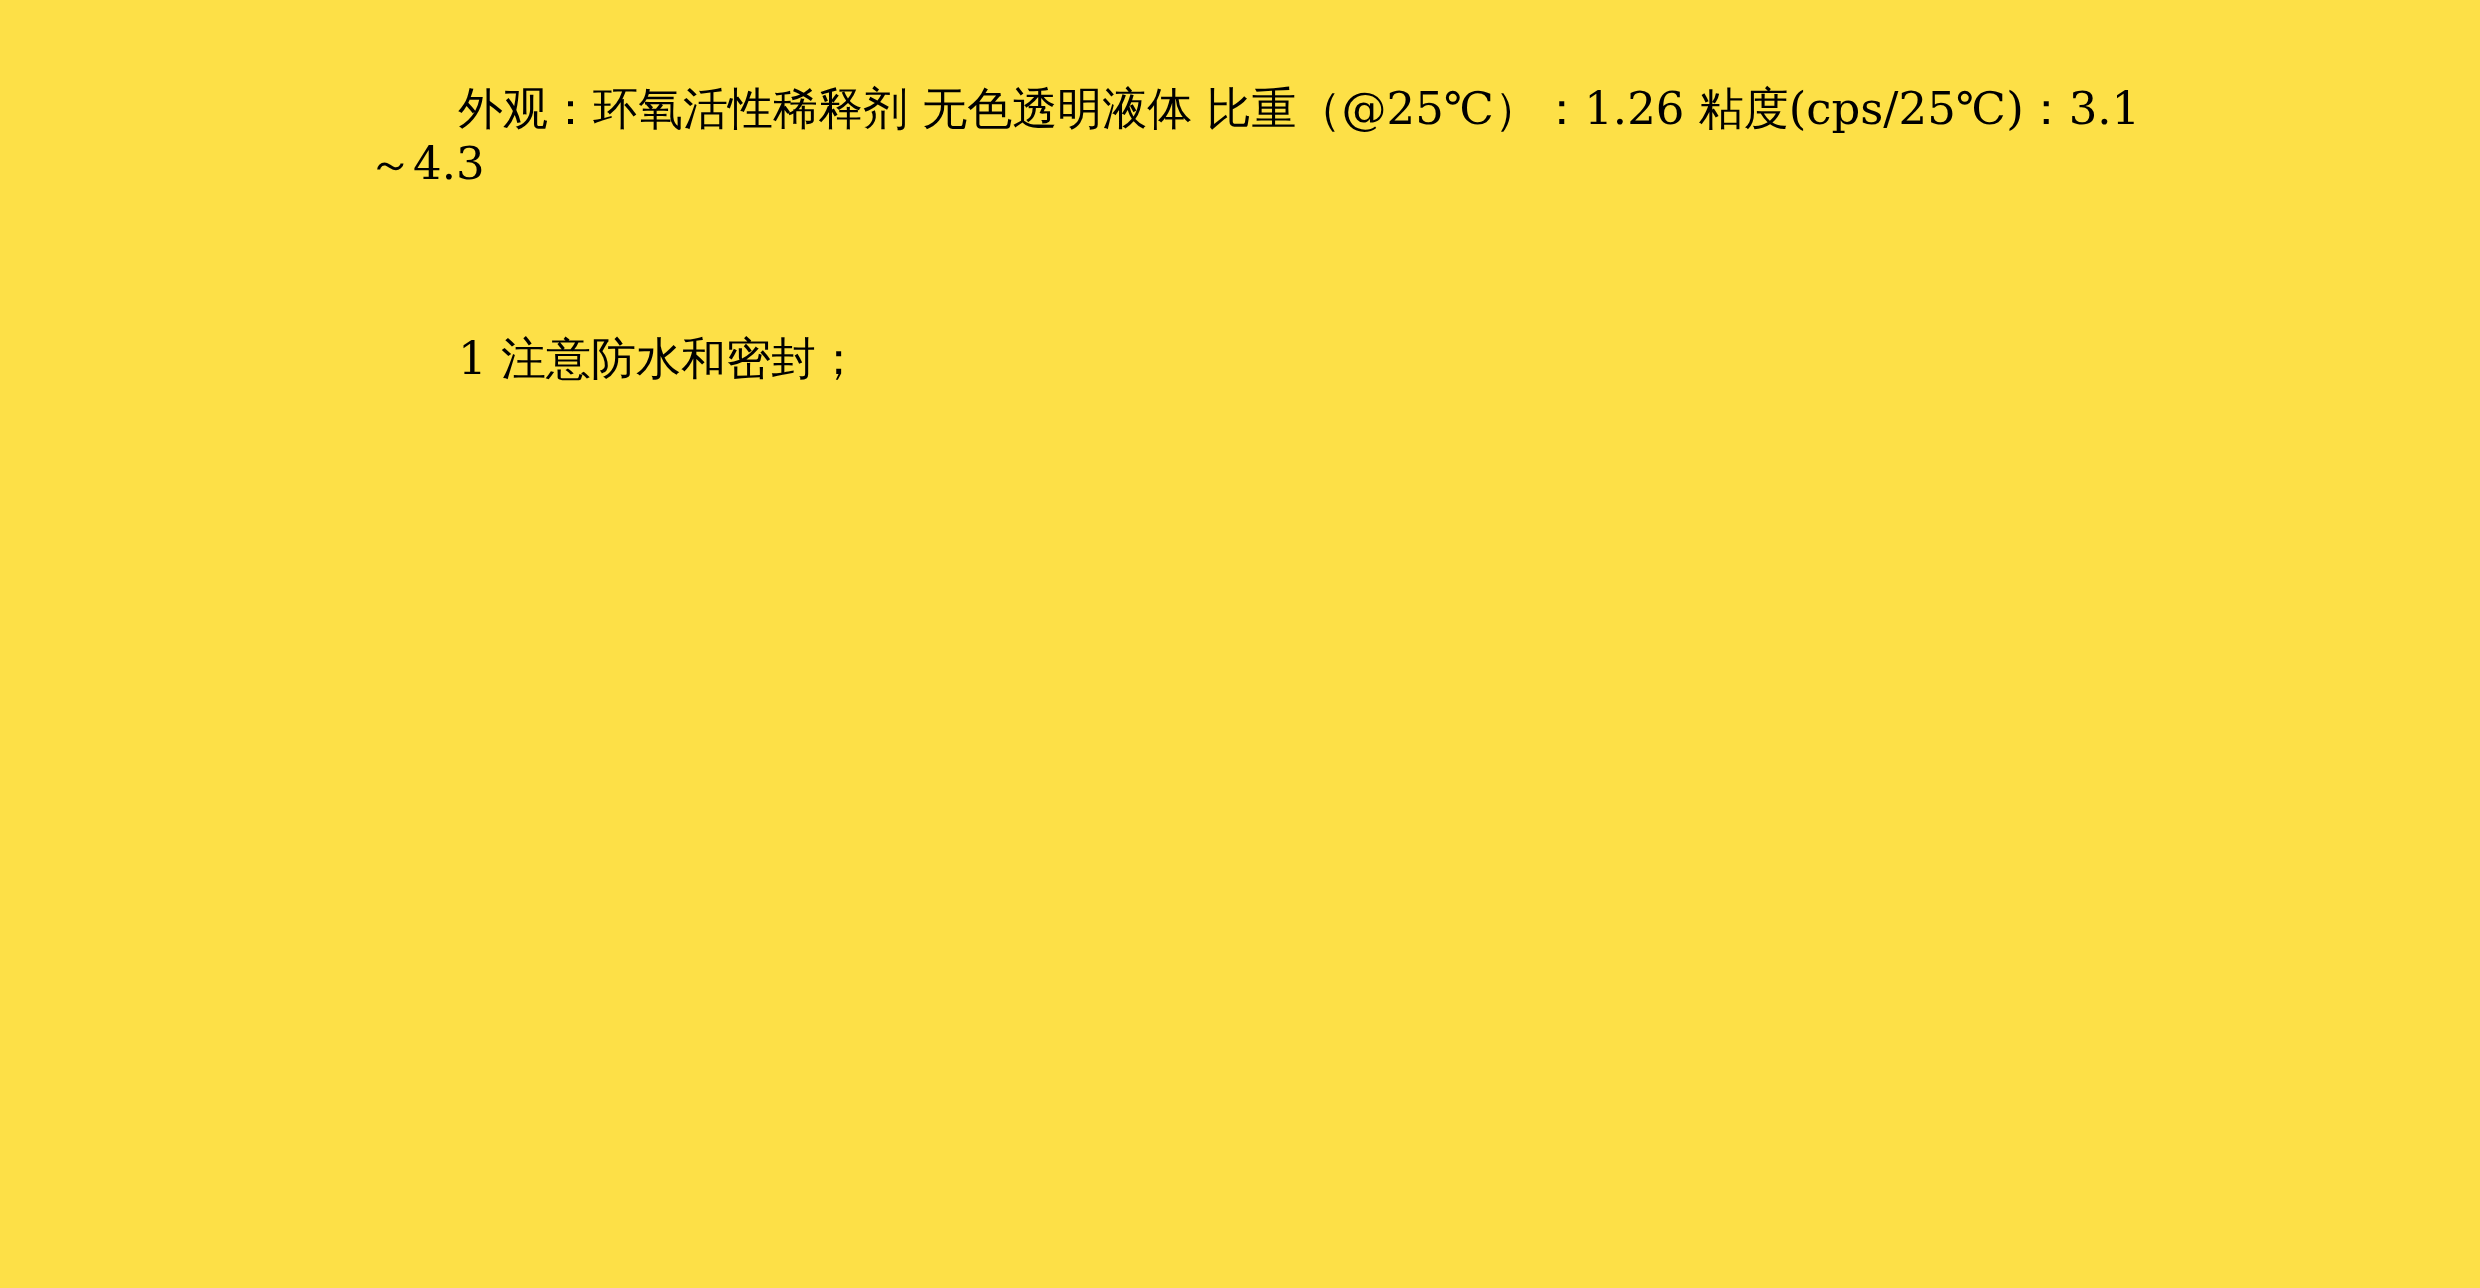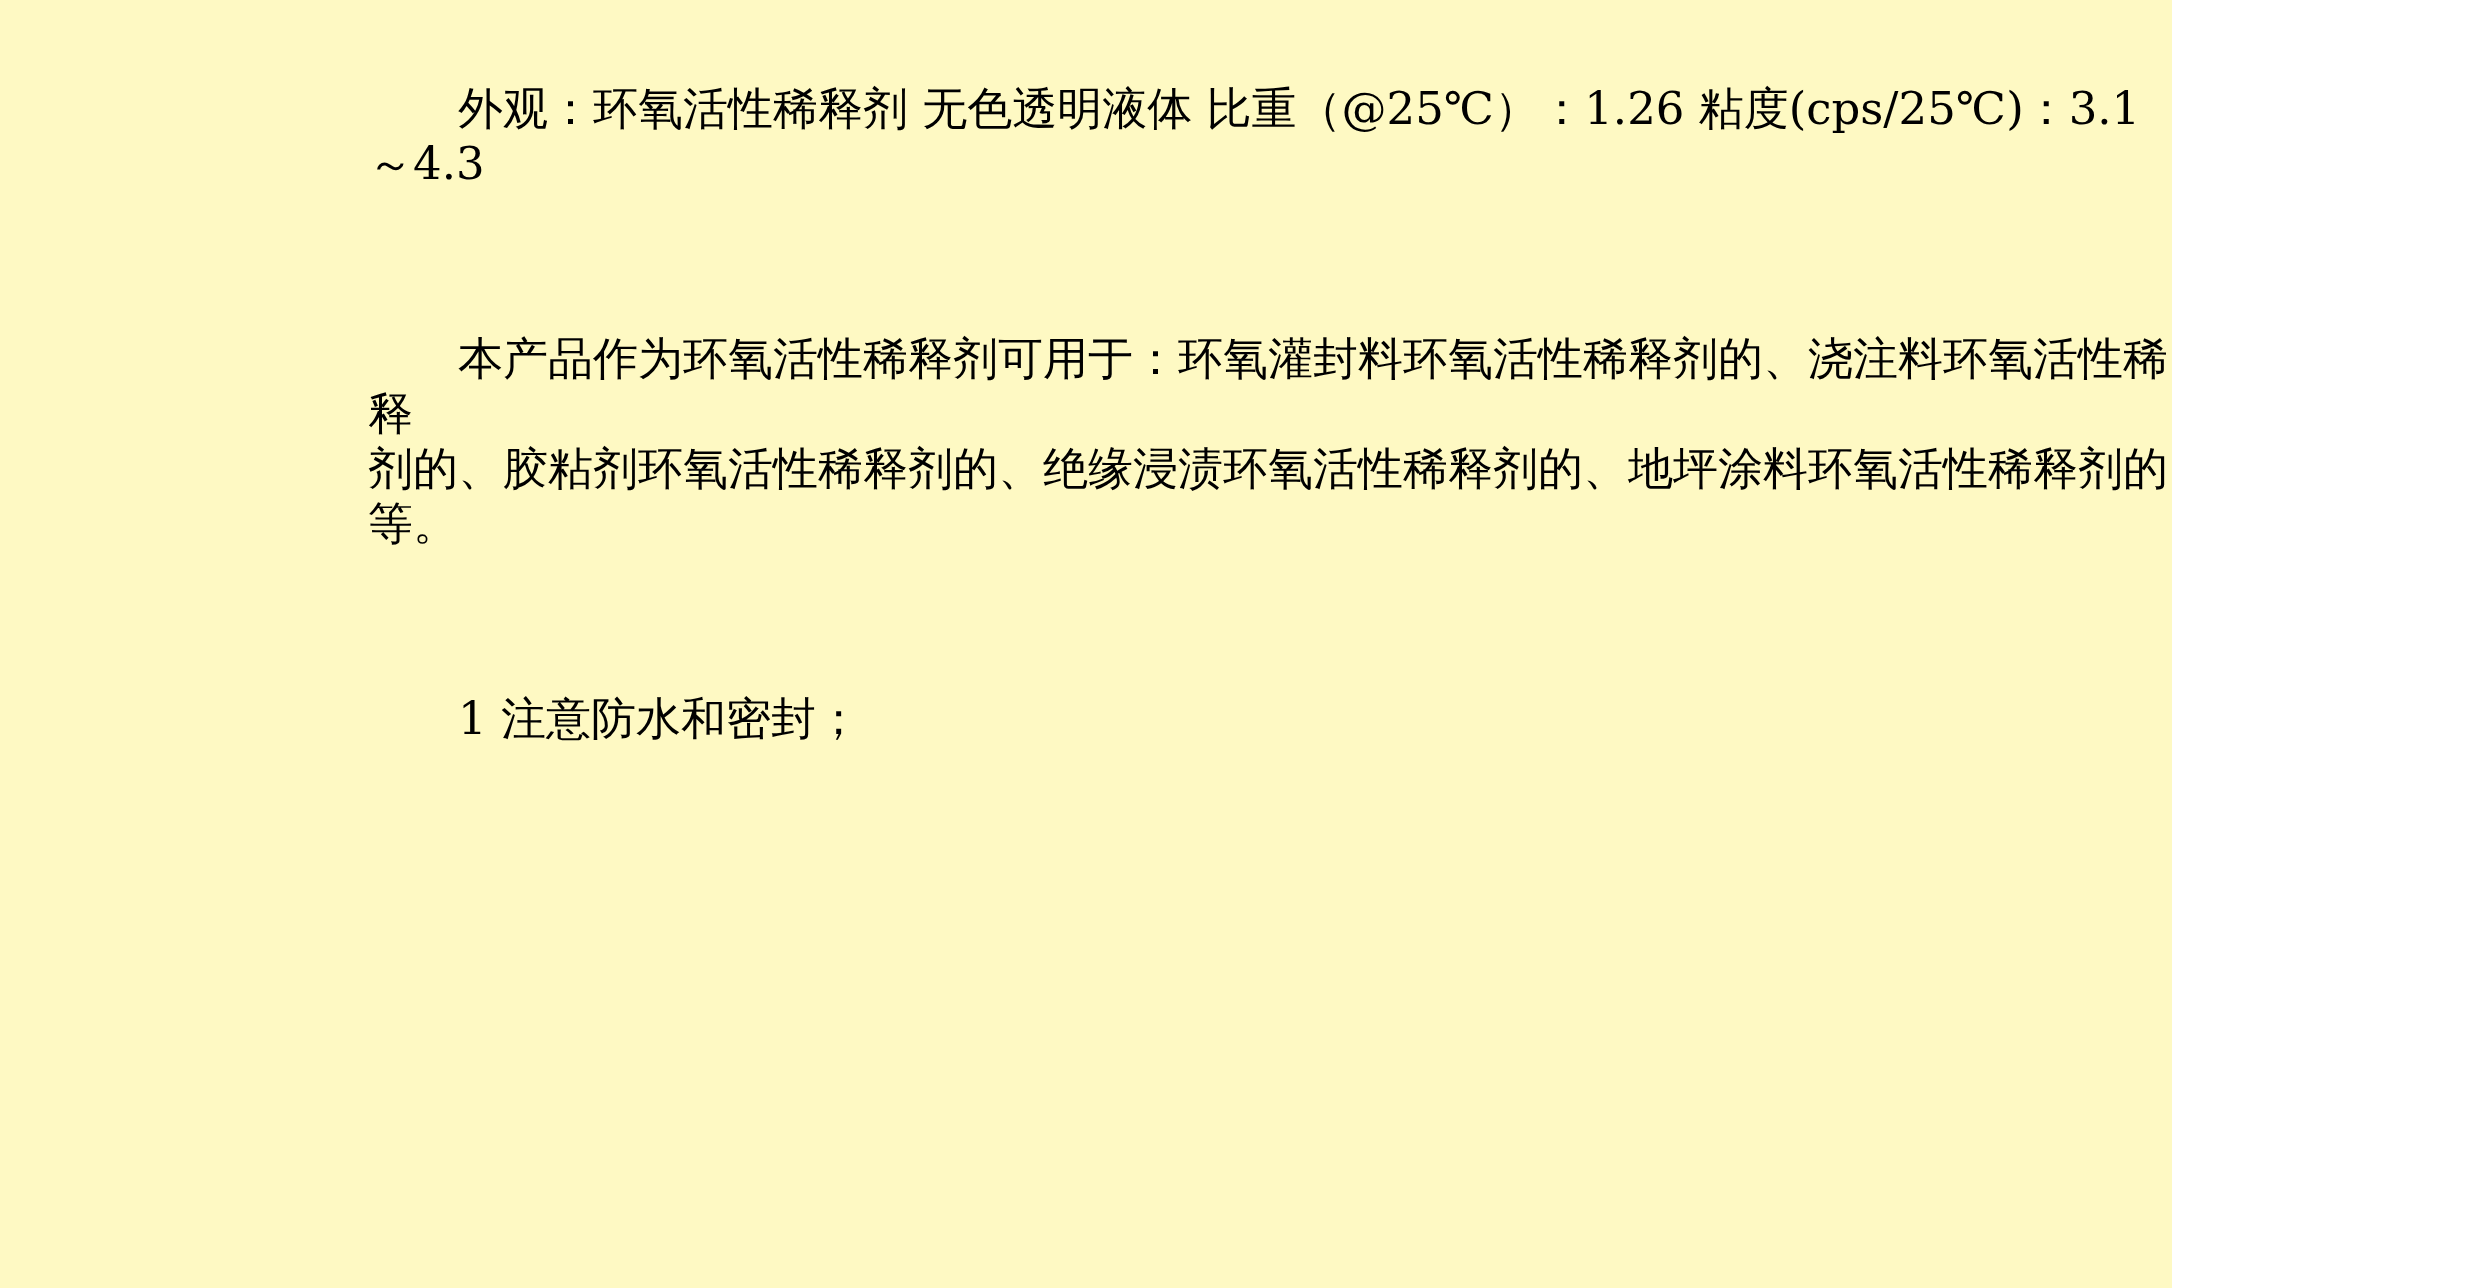--- a/index.html
+++ b/index.html
@@ -7,23 +7,23 @@
     padding: 0;
     background: #ffffff;
   }
   body {
     width: 2480px;
     height: 1288px;
     overflow: hidden;
   }
   .page {
     position: relative;
-    width: 2172px;
+    width: 2480px;
     height: 1288px;
-    background: #fef9c3;
+    background: #fde047;
   }
   .doc {
     position: absolute;
     left: 368px;
     top: 81px;
     width: 1800px;
     color: #000000;
     font-family: "DejaVu Serif", "Liberation Serif", serif;
     font-size: 45px;
     line-height: 55px;
@@ -45,20 +45,16 @@
 </style>
 </head>
 <body>
 
 <main class="page">
   <div class="doc" id="doc">
       <div class="block">
         <div class="line first-line">外观：环氧活性稀释剂 无色透明液体 比重（@25℃）：1.26 粘度(cps/25℃)：3.1～4.3</div>
       </div>
       <div class="block">
-        <div class="line first-line">本产品作为环氧活性稀释剂可用于：环氧灌封料环氧活性稀释剂的、浇注料环氧活性稀释</div>
-        <div class="line">剂的、胶粘剂环氧活性稀释剂的、绝缘浸渍环氧活性稀释剂的、地坪涂料环氧活性稀释剂的等。</div>
-      </div>
-      <div class="block">
         <div class="line first-line">1 注意防水和密封；</div>
       </div>
     </div>
 </main>
 
 </body></html>

